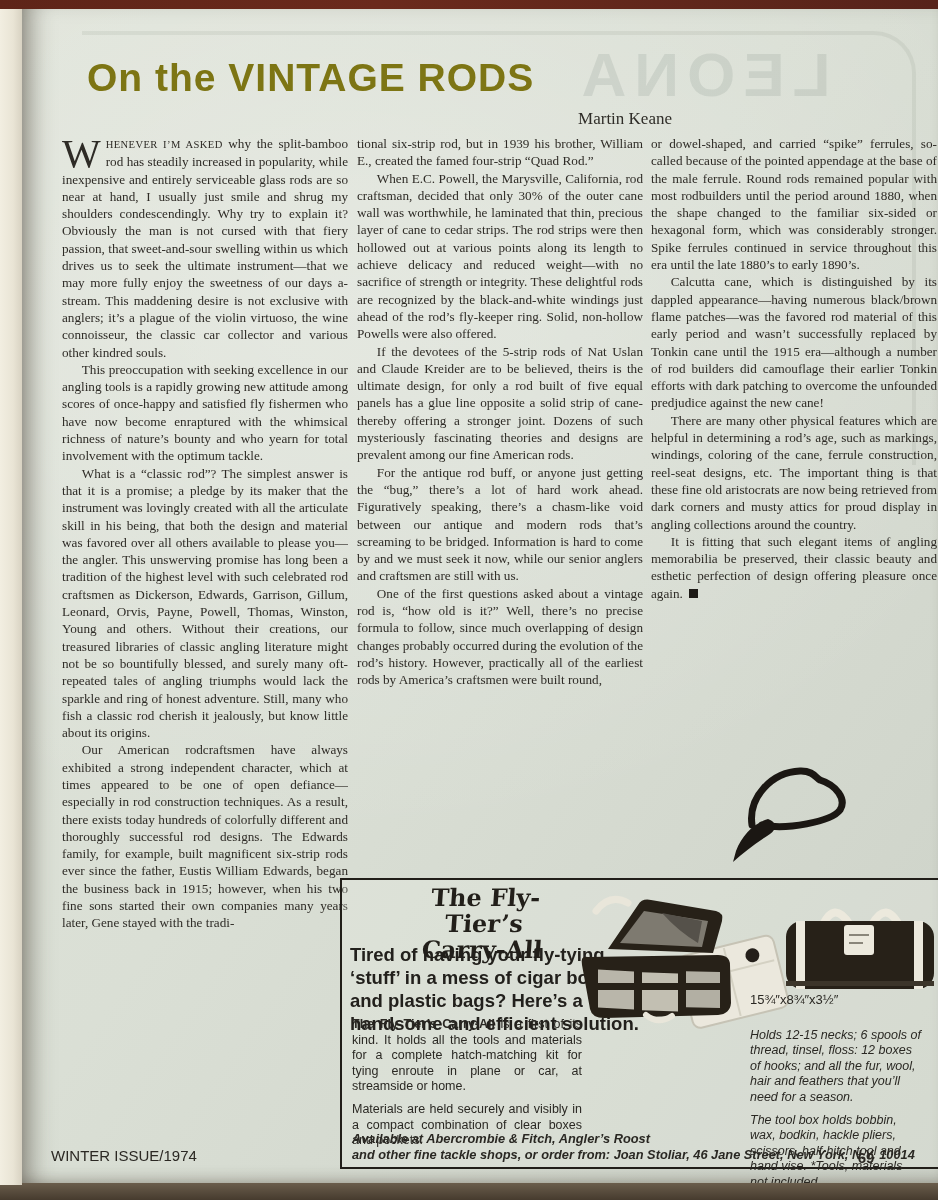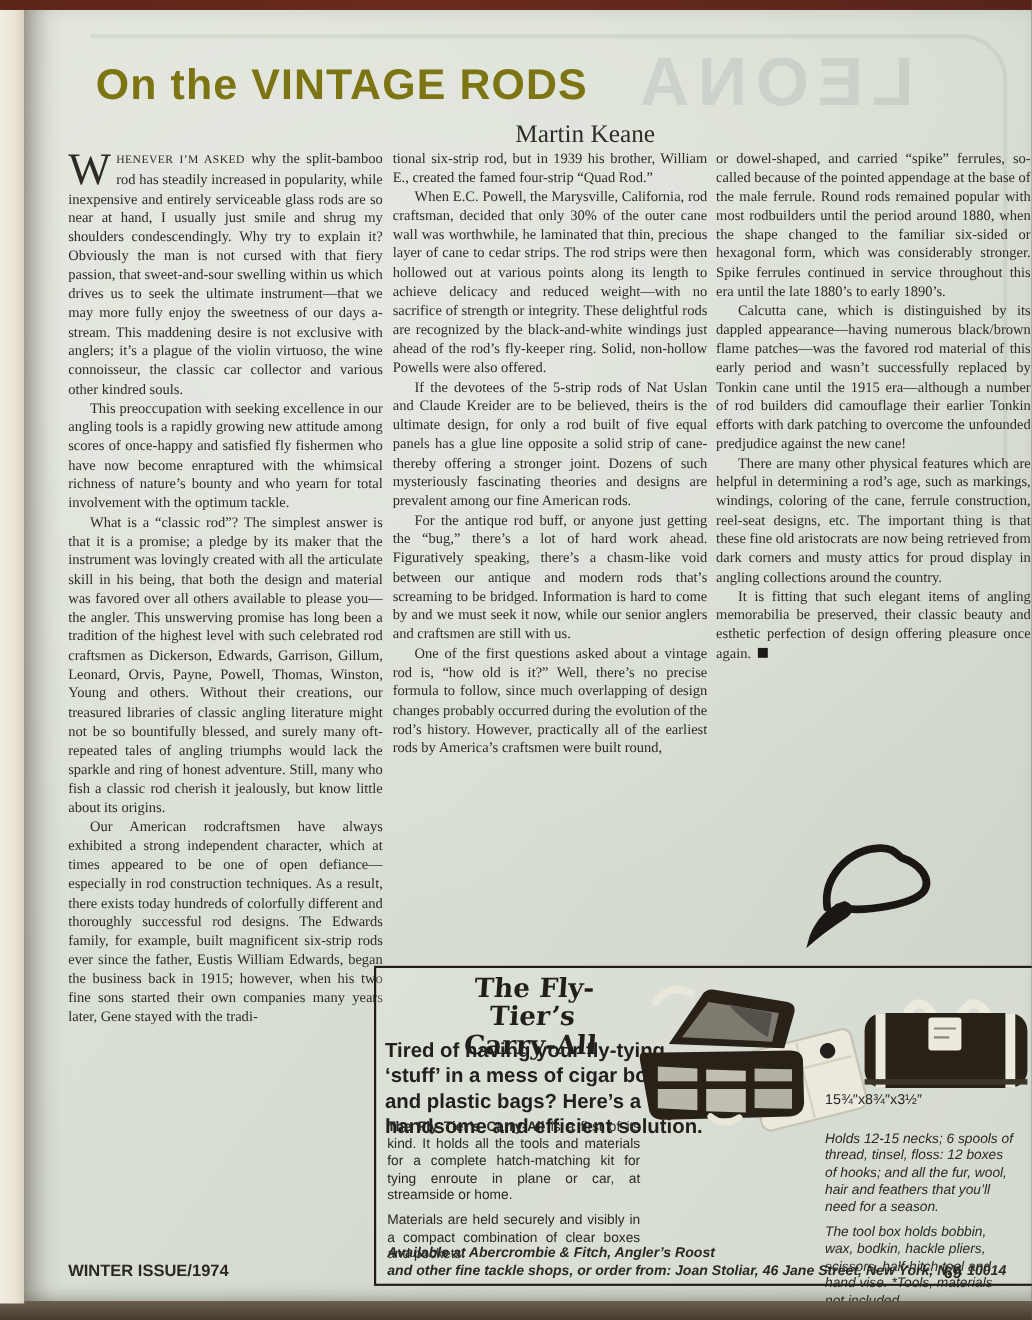--- a/index.html
+++ b/index.html
@@ -26,22 +26,22 @@
   .ghost-outline{position:absolute;left:60px;top:22px;width:830px;height:430px;
     border-top:4px solid rgba(120,130,118,.12);border-right:4px solid rgba(120,130,118,.12);
     border-top-right-radius:42px;pointer-events:none}
   .ghost-text{position:absolute;left:470px;top:30px;width:420px;text-align:center;
     transform:scaleX(-1);font-family:"Liberation Sans",sans-serif;font-weight:bold;
     font-size:62px;letter-spacing:8px;color:rgba(100,115,104,.14);pointer-events:none}
   
   .title{position:absolute;left:62px;top:44px;margin:3px;
     font-family:"Liberation Sans",sans-serif;font-weight:bold;font-size:39px;
     letter-spacing:1px;color:#7d7514;white-space:nowrap}
-  .byline{position:absolute;left:370px;top:100px;width:280px;text-align:center;
-    font-size:23px;color:#2f2d28}
+  .byline{position:absolute;left:370px;top:100px;width:280px;text-align:right;
+    font-size:17px;color:#2f2d28}
   
   .col{position:absolute;top:126px;width:286px;overflow:hidden;
     font-size:13.2px;line-height:17.3px;text-align:justify;color:#2e2b26}
   .col p{margin:0}
   .col p.indent{text-indent:1.5em}
   .col-1{left:40px;height:1005px}
   .col-2{left:335px;height:740px}
   .col-3{left:629px;height:660px}
   .dropcap{float:left;font-size:41px;line-height:32px;padding:2px 5px 0 0;color:#2e2b26}
   .lead{font-size:.8em;letter-spacing:.4px}
@@ -68,22 +68,22 @@
   .ad-price{text-align:right;font-weight:bold;font-size:15.5px;font-style:normal;margin-top:2px}
   .ad-footer{position:absolute;left:330px;top:1122px;width:578px;
     font-family:"Liberation Sans",sans-serif;font-style:italic;font-weight:bold;
     font-size:12.8px;line-height:15.5px;color:#2a2823}
   
   .photo{position:absolute}
   .photo-case{left:528px;top:882px;width:220px;height:134px}
   .photo-lapboard{left:652px;top:922px;width:116px;height:100px}
   .photo-duffel{left:758px;top:884px;width:160px;height:102px}
   
-  .footer-left{position:absolute;left:40px;top:1138px;
-    font-family:"Liberation Sans",sans-serif;font-weight:bold;font-size:15px;color:#2b2823}
+  .footer-left{position:absolute;left:29px;top:1138px;
+    font-family:"Liberation Sans",sans-serif;font-weight:normal;font-size:15px;color:#2b2823}
   .page-number{position:absolute;left:790px;top:1140px;width:108px;text-align:center;
     font-family:"Liberation Sans",sans-serif;font-weight:bold;font-size:15px;color:#2b2823}
 </style>
 </head>
 <body>
 
 <div class="top-strip"></div>
 <div class="left-page-edge"></div>
 <div class="bottom-edge"></div>
 

